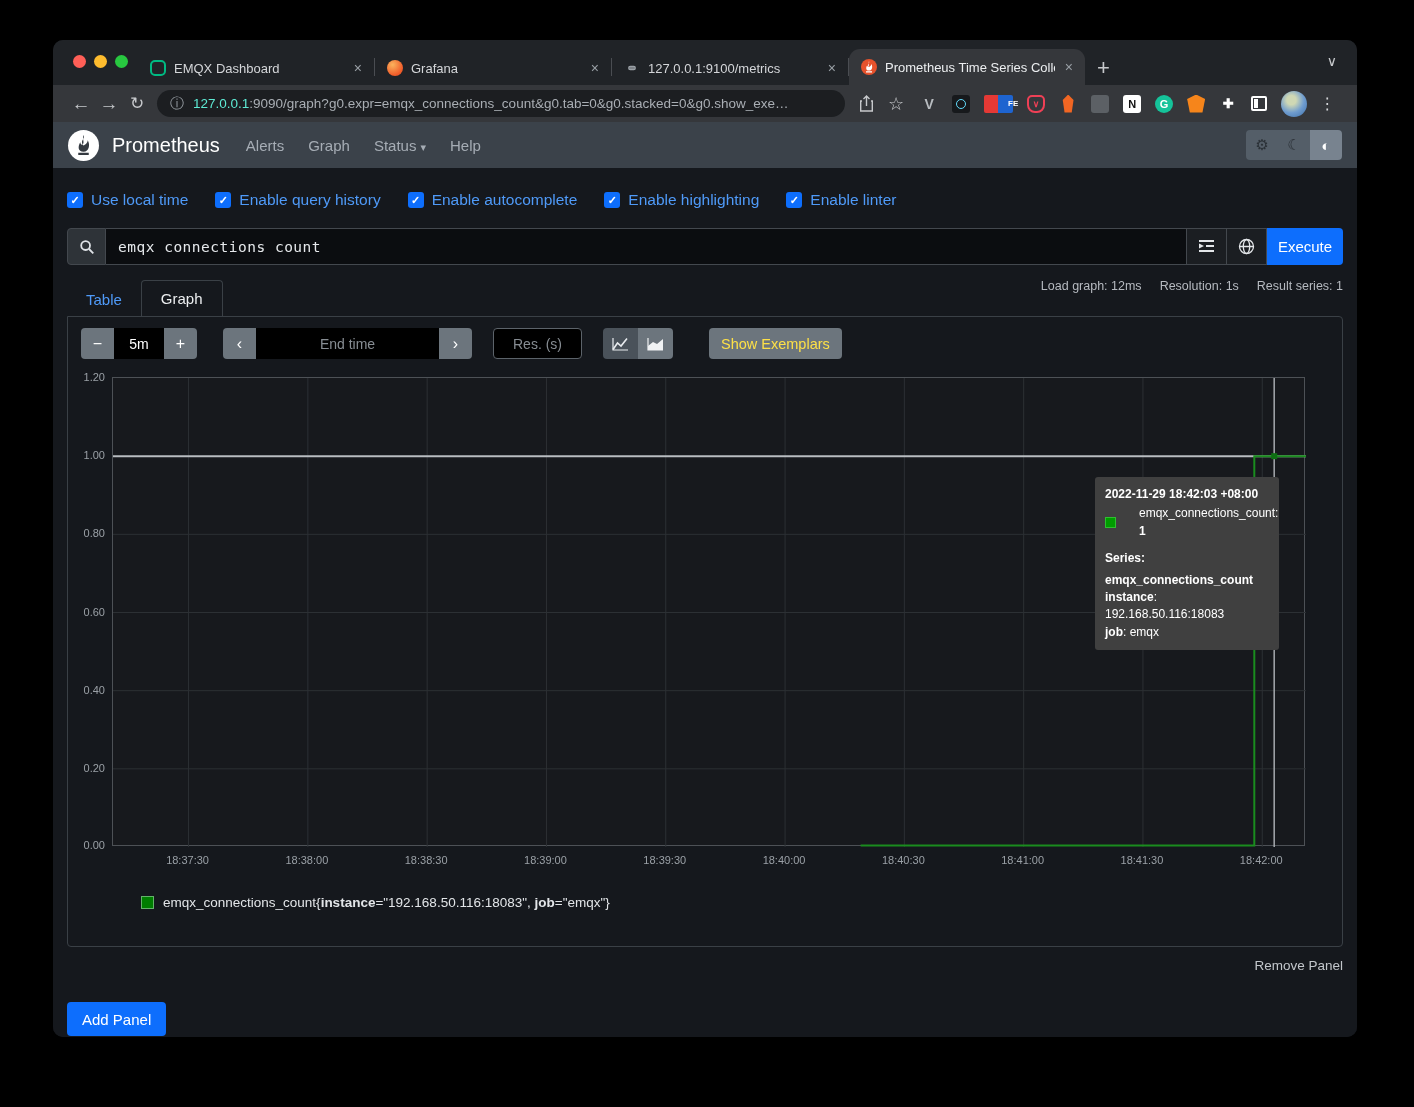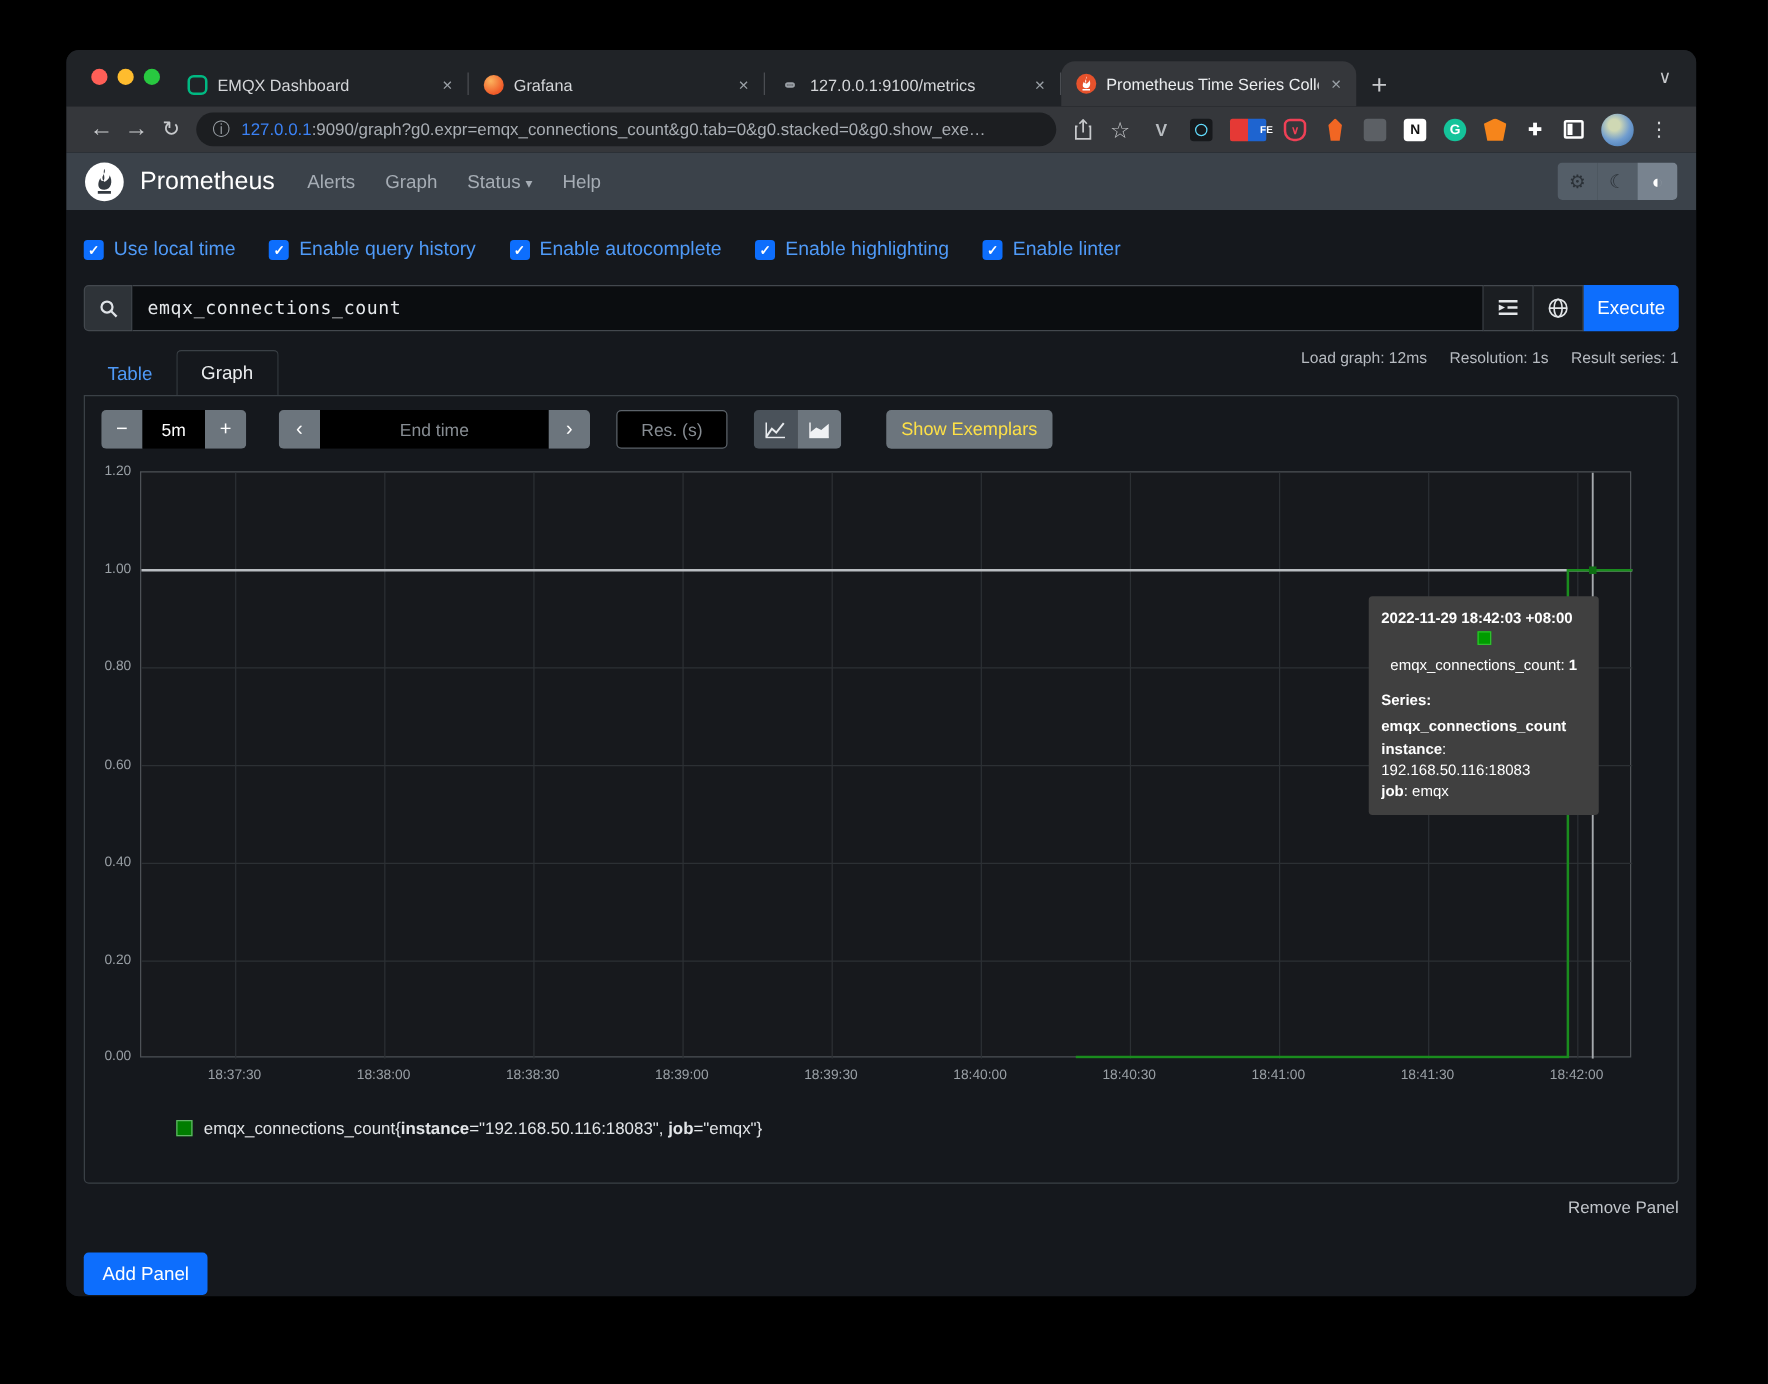--- a/index.html
+++ b/index.html
@@ -27,21 +27,21 @@
   .fav-link { color:#9aa0a6; }
   .fav-prom { border-radius:50%; background:#e6522c; position:relative; }
   .flame { position:absolute; left:3px; top:2px; width:10px; height:12px; fill:#fff; }
 
   
   .toolbar { height:37px; background:#35373b; display:flex; align-items:center; padding:0 14px; }
   .navbtn { color:#c7c9cc; font-size:19px; width:28px; text-align:center; }
   .reloadbtn { font-size:17px; }
   .omnibox { width:688px; height:27px; background:#1c1e21; border-radius:14px; display:flex; align-items:center; padding:0 13px; gap:9px; margin-left:6px; color:#a9aeb4; font-size:13.5px; white-space:nowrap; overflow:hidden; }
   .omnibox .info { color:#9aa0a6; font-size:14px; }
-  .omnibox .host { color:#3b82f6; }
+  .omnibox .host { color:#5eead4; }
   .tool-ic { color:#c7c9cc; font-size:16px; margin-left:14px; }
   .exts { display:flex; align-items:center; gap:14px; margin-left:16px; }
   .ext { width:18px; height:18px; font-size:11px; font-weight:700; }
   .ext-vue { color:#b8bcc0; }
   .ext-react { background:#17191c; border-radius:3px; position:relative; }
   .ext-react::after { content:""; position:absolute; left:4px; top:4px; width:8px; height:8px; border:1.5px solid #61dafb; border-radius:50%; }
   .ext-fe { background:linear-gradient(90deg,#e53935 50%,#1e64d0 50%); color:#fff; font-size:8px; border-radius:2px;padding-left:29px; }
   .ext-pocket { border:2px solid #ef4056; border-radius:5px 5px 8px 8px; color:#ef4056; font-size:9px; font-weight:900; }
   .ext-lighthouse { background:#f16623; border-radius:3px; clip-path:polygon(50% 0,80% 30%,70% 100%,30% 100%,20% 30%); }
   .ext-disabled { background:#5c6065; border-radius:3px; }
@@ -102,21 +102,21 @@
   .plot { position:absolute; left:44px; top:60px; width:1193px; height:469px; border:1px solid #4d5156; background:#17191d; }
   .plot svg { position:absolute; left:0; top:0; }
   .ylab { position:absolute; left:0; width:37px; text-align:right; color:#9aa0a6; font-size:11px; }
   .xlab { position:absolute; top:537px; transform:translateX(-50%); color:#9aa0a6; font-size:11px; white-space:nowrap; }
 
   .legend { position:absolute; left:73px; top:578px; display:flex; align-items:center; gap:9px; font-size:13.5px; color:#e2e5e8; }
   .lswatch { width:13px; height:13px; background:#007d00; border:1px solid #62b368; }
 
   .tooltip { position:absolute; left:1027px; top:160px; width:184px; background:#404040; border-radius:3px; padding:9px 10px; font-size:12px; color:#fff; z-index:5; line-height:1.45; }
   .tt-time { font-weight:700; }
-  .tt-val { display:flex; align-items:center; gap:8px; margin-top:2px;flex-direction:column; }
+  .tt-val { display:flex; align-items:center; gap:23px; margin-top:2px; }
   .tt-swatch { width:11px; height:11px; background:#009c00; border:1px solid #2fbf2f; flex:0 0 11px; }
   .tt-b { font-weight:700; }
   .tt-series-h { font-weight:700; margin-top:10px; }
   .tt-series-name { font-weight:700; margin-top:4px; }
 
   .removerow { text-align:right; padding:11px 14px 0 12px; color:#c2c6cb; font-size:13.5px; height:29px; }
   .addpanel { margin:26px 0 0 14px; height:34px; background:#0d6efd; color:#fff; border:none; border-radius:4px; padding:0 15px; font-size:15px; }
 
   svg.mini { display:block; }
 </style>

